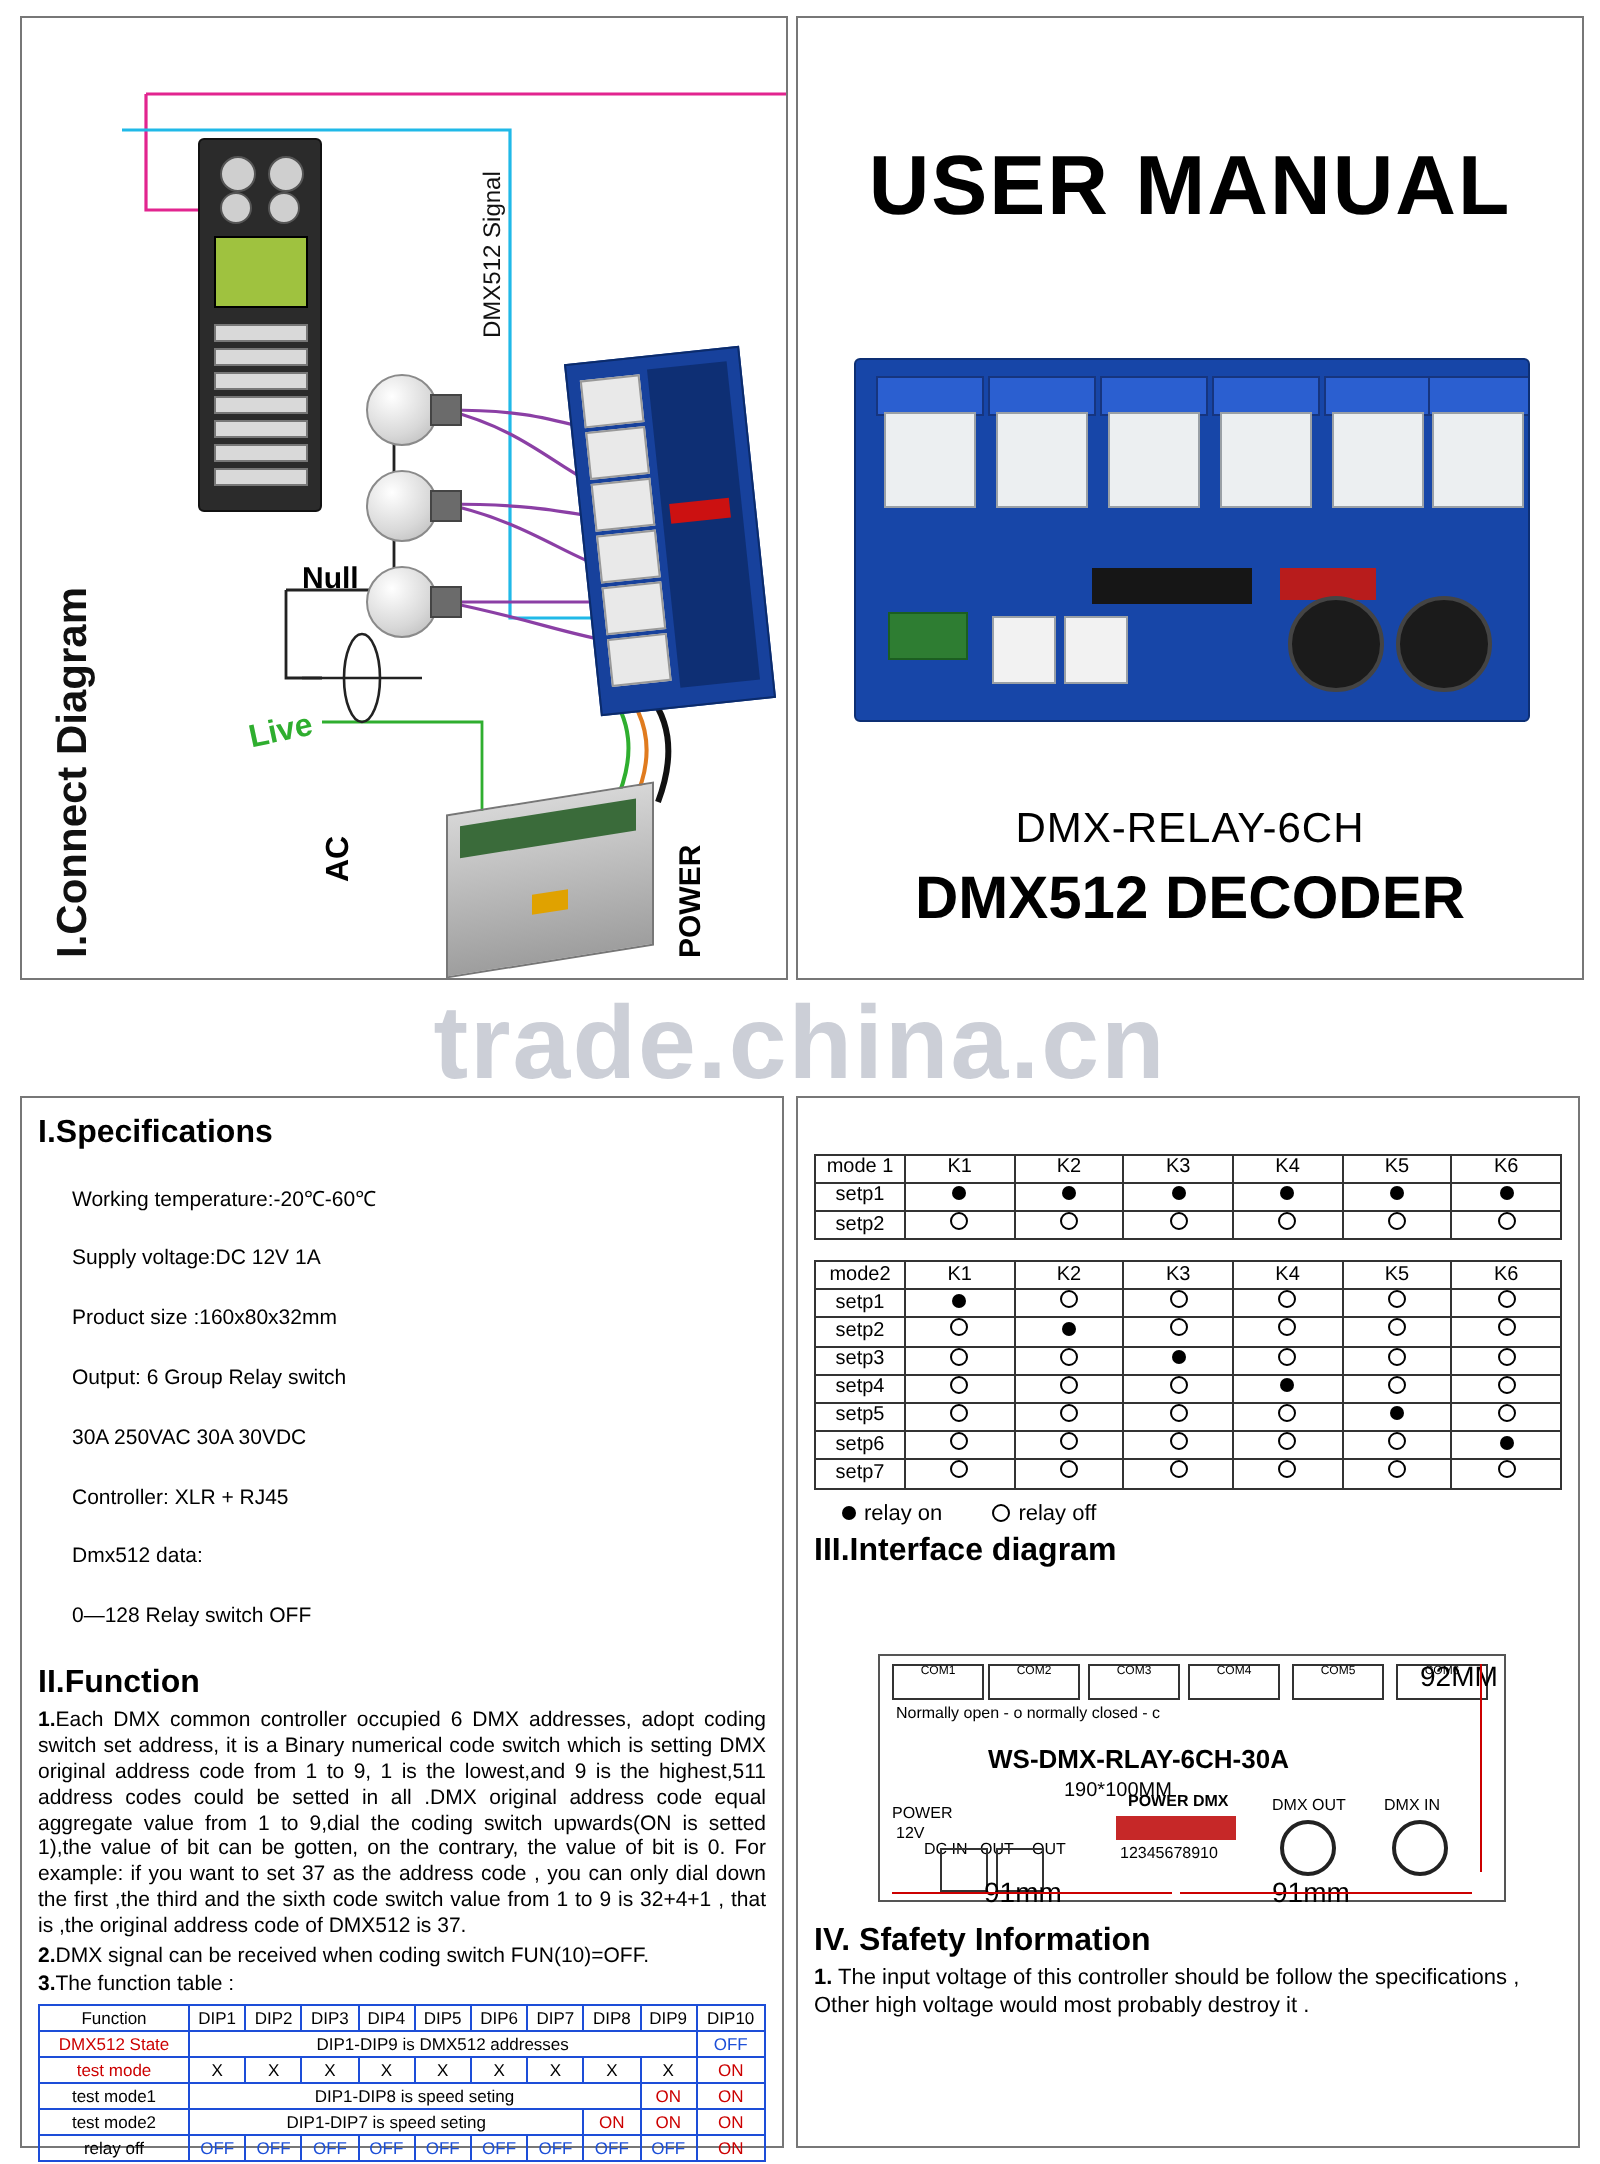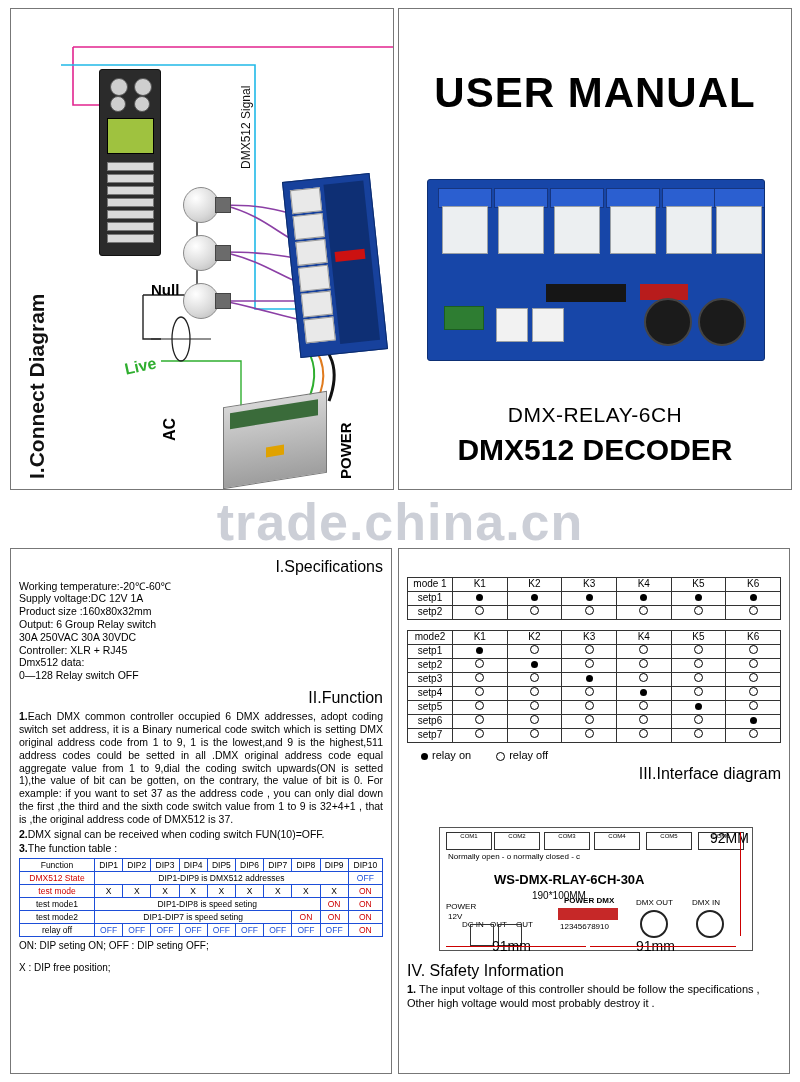--- a/index.html
+++ b/index.html
@@ -107,22 +107,22 @@
   .bot-left{
     position:absolute;left:10px;top:548px;width:382px;height:526px;
     border:1px solid #777;background:#fff;padding:6px 8px;box-sizing:border-box;
     font-size:10.5px;line-height:1.22;
   }
   .bot-right{
     position:absolute;left:398px;top:548px;width:392px;height:526px;
     border:1px solid #777;background:#fff;padding:6px 8px;box-sizing:border-box;
     font-size:10.5px;line-height:1.22;
   }
-  h2.sec{font-size:16px;margin:2px 0 3px 0;font-weight:normal;text-align:right;}
-  .spec-line{margin:0;}
+  h2.sec{font-size:16px;margin:2px 0 3px 0;font-weight:bold;}
+  .spec-line{margin:17px;}
   .fn-p{margin:2px 0 0 0;text-align:justify;}
   .bold-n{font-weight:bold;}
 
   
   table.grid{border-collapse:collapse;width:100%;font-size:10px;}
   table.grid th,table.grid td{
     border:1px solid #333;text-align:center;height:13px;padding:0;font-weight:normal;
   }
   table.grid td.lbl{width:44px;}
   .dot-on{display:inline-block;width:7px;height:7px;border-radius:50%;background:#000;}

